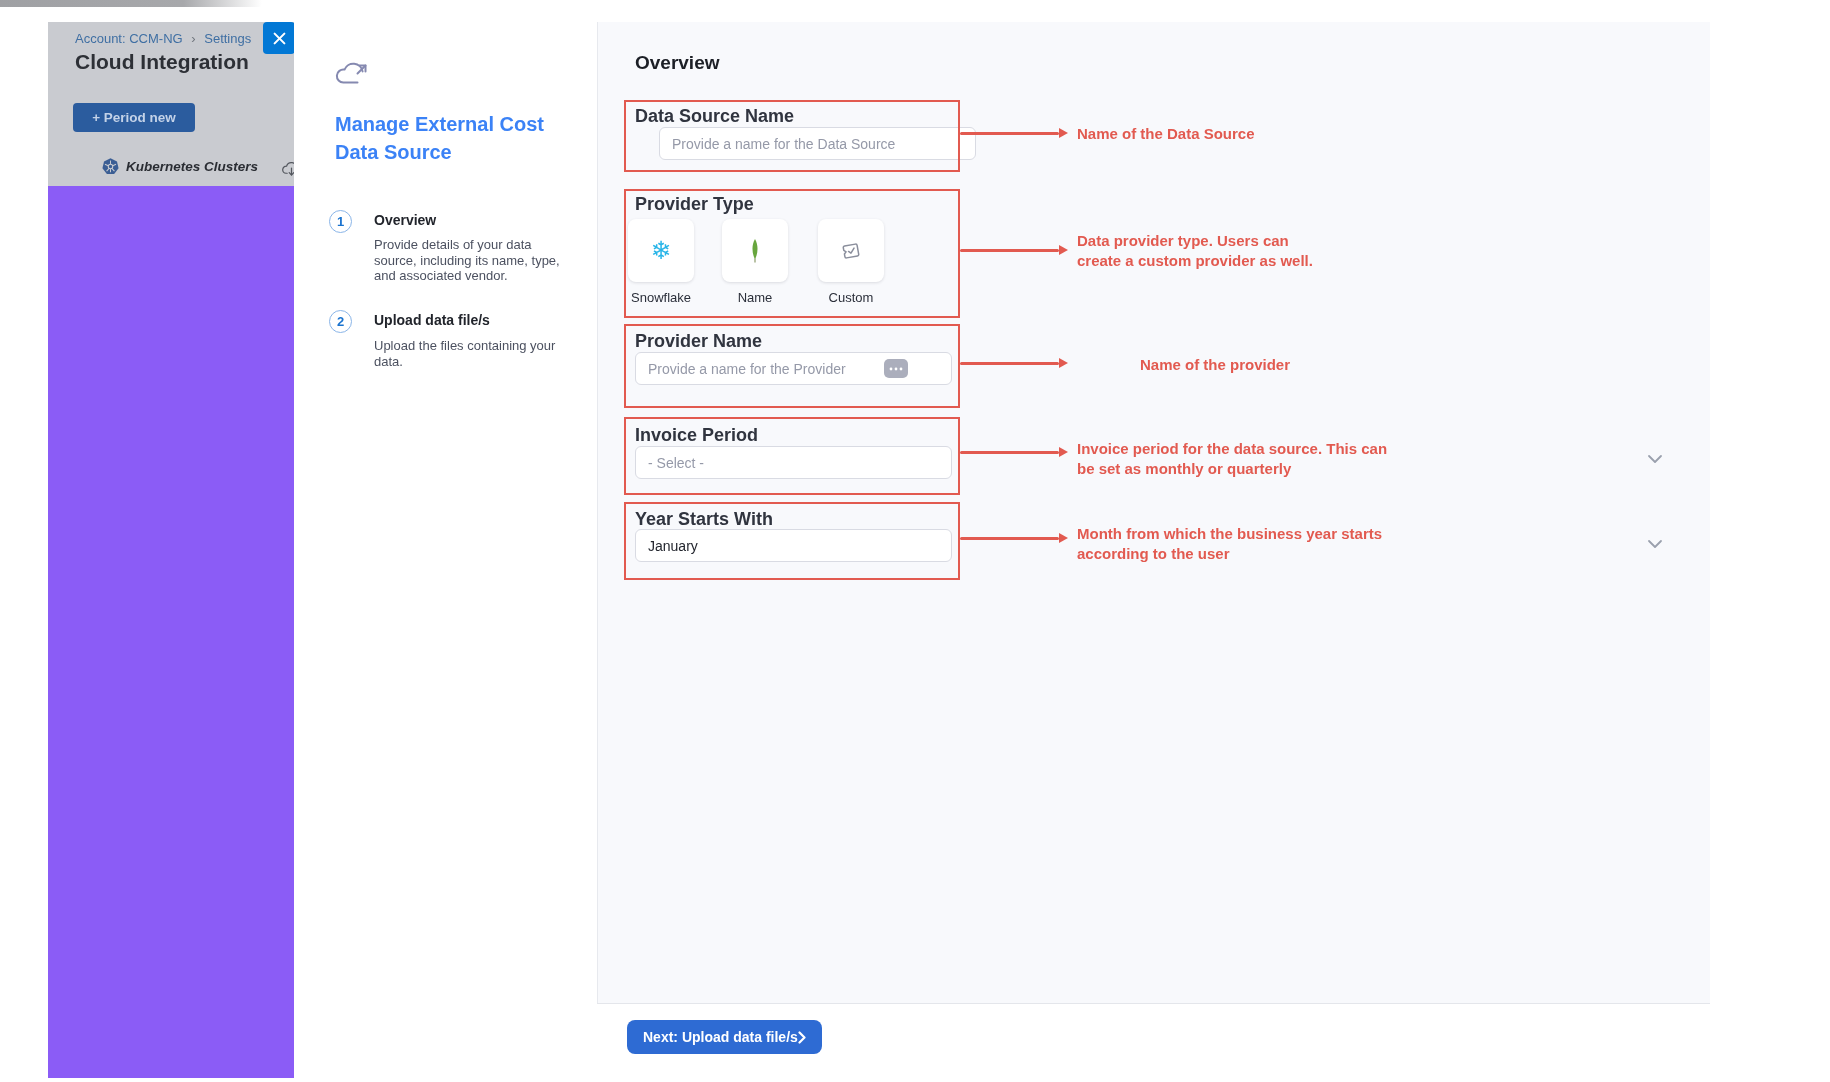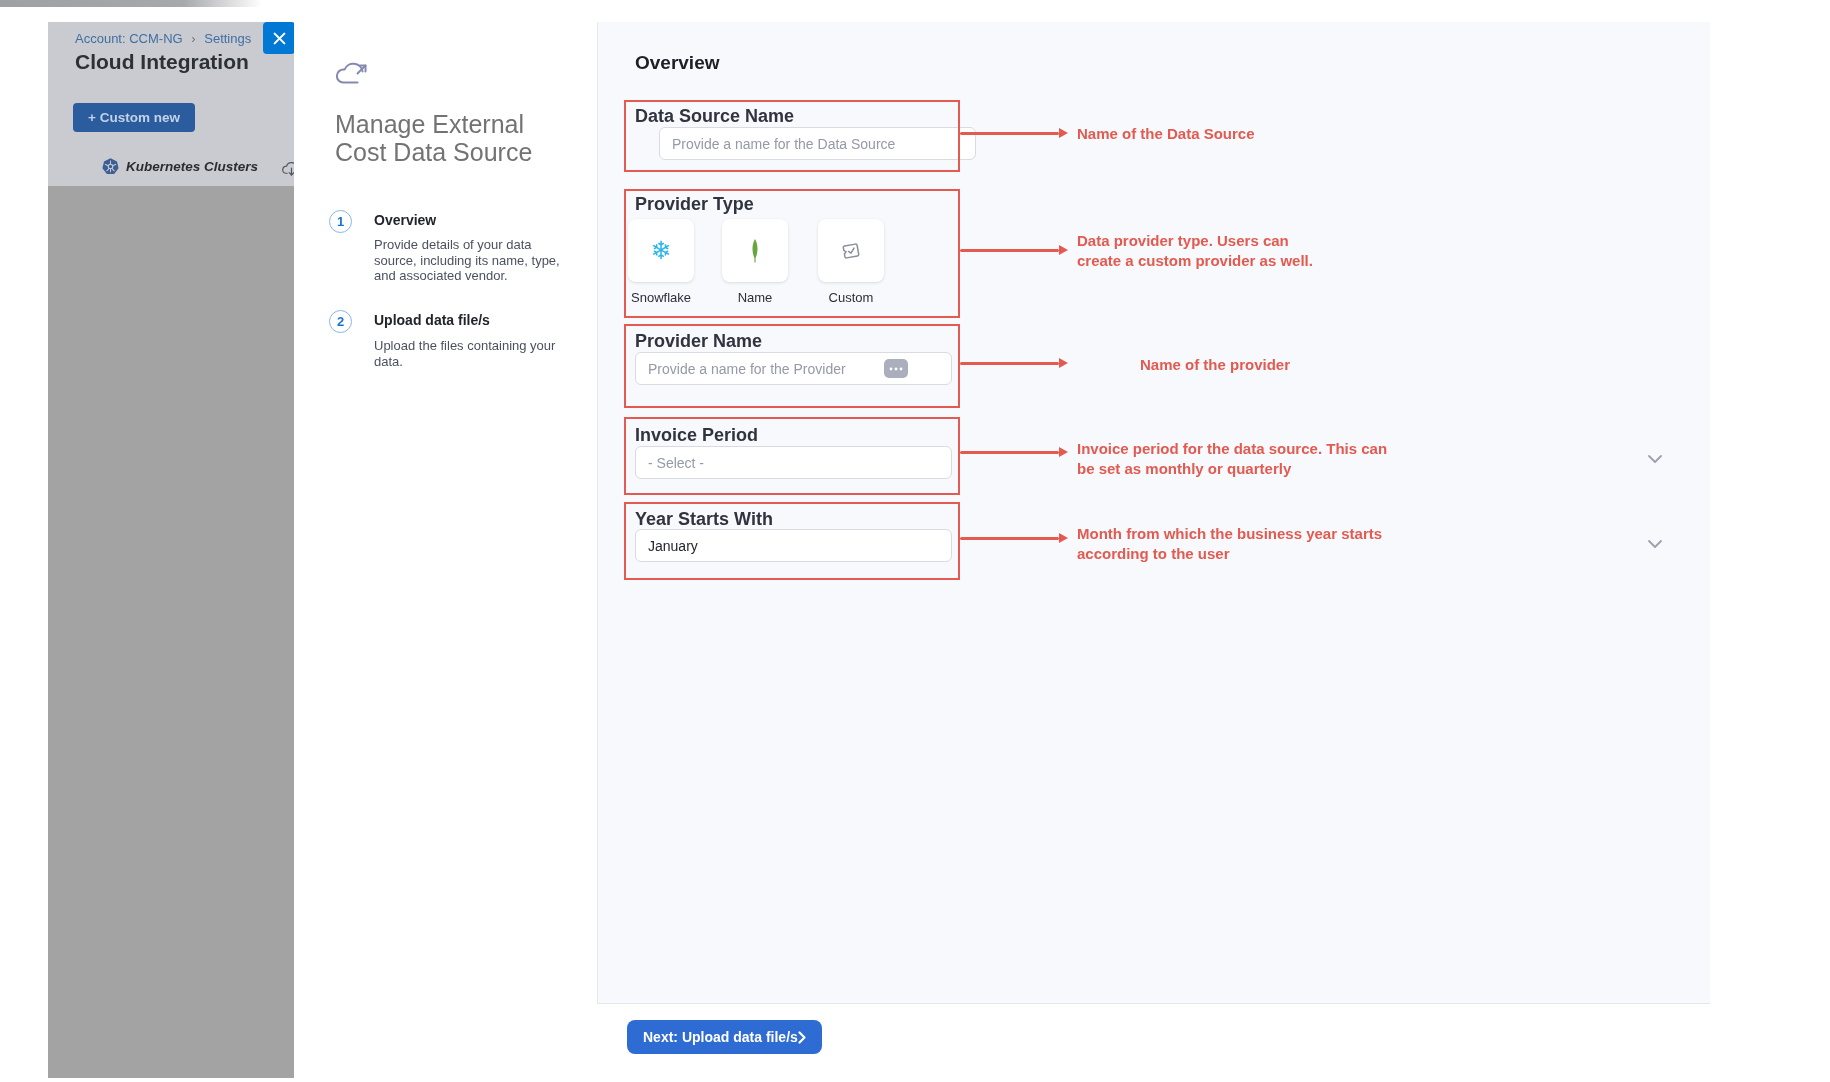--- a/index.html
+++ b/index.html
@@ -7,40 +7,40 @@
     width:1830px;height:1082px;position:relative;overflow:hidden;
     background:#ffffff;
     font-family:"Liberation Sans","DejaVu Sans",sans-serif;
     -webkit-font-smoothing:antialiased;
   }
   .abs{position:absolute;}
   
   .top-smudge{left:0;top:0;width:262px;height:7px;border-radius:0 0 4px 0;
     background:linear-gradient(to right,rgba(80,82,88,.55) 0%,rgba(80,82,88,.5) 70%,rgba(80,82,88,0) 100%);}
   
-  .dim-panel{left:48px;top:22px;width:246px;height:1056px;background:#a3a3a3;overflow:hidden;}
+  .dim-panel{left:48px;top:22px;width:246px;height:1056px;background:#8b5cf6;overflow:hidden;}
   .dim-header{position:absolute;left:0;top:0;width:246px;height:164px;background:#c9cbd0;}
   .crumb{position:absolute;left:27px;top:9px;font-size:13px;white-space:nowrap;}
   .crumb .lnk{color:#3f6fa3;cursor:pointer;}
   .crumb .sep{color:#70757d;margin:0 5px;}
   .dim-title{position:absolute;left:27px;top:28px;font-size:21px;font-weight:700;color:#2d3036;white-space:nowrap;}
   .create-btn{position:absolute;left:25px;top:81px;width:122px;height:29px;background:#2b5c9e;border-radius:4px;
     color:#c3d2e8;font-size:13.5px;font-weight:600;display:flex;align-items:center;justify-content:center;cursor:pointer;}
   .tab-row{position:absolute;left:18px;top:136px;width:246px;height:28px;font-style:italic;}
   .k8s-tab{position:absolute;left:36px;top:0;display:flex;align-items:center;gap:7px;cursor:pointer;}
   .k8s-tab .lbl{font-size:13.5px;font-weight:700;color:#2a2d33;white-space:nowrap;}
   .cloud-tab{position:absolute;left:215px;top:1px;display:flex;align-items:center;gap:5px;cursor:pointer;}
   .cloud-tab .lbl{font-size:13.5px;font-weight:700;color:#2a2d33;}
   
   .close-btn{left:263px;top:22px;width:32px;height:32px;background:#0278D5;border-radius:4px;
     display:flex;align-items:center;justify-content:center;cursor:pointer;}
   
   .drawer-left{left:294px;top:22px;width:303px;height:1056px;background:#ffffff;}
   .drawer-icon{position:absolute;left:40px;top:36px;}
-  .drawer-heading{position:absolute;left:41px;top:88px;width:225px;font-size:25px;line-height:28px;font-weight:400;color:#737373;}
+  .drawer-heading{position:absolute;left:41px;top:88px;width:225px;font-size:20px;line-height:28px;font-weight:700;color:#3b82f6;}
   .step-circle{position:absolute;width:23px;height:23px;border:1.5px solid #8ab5e8;border-radius:50%;
     color:#1a73cf;font-size:13px;font-weight:700;display:flex;align-items:center;justify-content:center;background:#fff;box-sizing:border-box;}
   .step-title{position:absolute;left:80px;font-size:14px;font-weight:700;color:#21242b;white-space:nowrap;}
   .step-desc{position:absolute;left:80px;width:202px;font-size:13px;line-height:15.5px;color:#4c5160;}
   
   .form-panel{left:597px;top:22px;width:1113px;height:981px;background:#f8f9fc;border-left:1px solid #e7e9ee;box-sizing:border-box;}
   .form-heading{left:635px;top:52px;font-size:19px;font-weight:700;color:#1c1f26;}
   .fld-label{font-size:18px;font-weight:600;color:#30343f;white-space:nowrap;}
   .txt-input{position:absolute;width:317px;height:33px;box-sizing:border-box;border:1px solid #d9dbe3;border-radius:6px;
     background:#ffffff;font-size:14px;color:#23262e;padding:0 12px;outline:none;font-family:"Liberation Sans",sans-serif;}
@@ -71,21 +71,21 @@
 
 <div class="abs dim-panel">
   <div class="dim-header">
     <div class="crumb">
       <span class="lnk">Account: CCM-NG</span>
       <span class="sep">›</span>
       <span class="lnk">Settings</span>
     </div>
     <div class="dim-title">Cloud Integration</div>
     <div class="create-btn">
-      <span>+ Custom new</span>
+      <span>+ Period new</span>
     </div>
     <div class="tab-row">
       <div class="k8s-tab">
         <span style="line-height:0;">
           <svg width="17" height="17" viewBox="0 0 16 16">
             <polygon points="8,0.3 14.1,3.2 15.6,9.7 11.4,15 4.6,15 0.4,9.7 1.9,3.2" fill="#3b5e94"></polygon>
             <circle cx="8" cy="8" r="2.1" fill="none" stroke="#c9cbd0" stroke-width="1"></circle>
             <line x1="8" y1="2.4" x2="8" y2="5.6" stroke="#c9cbd0" stroke-width="1"></line>
             <line x1="8" y1="10.4" x2="8" y2="13.4" stroke="#c9cbd0" stroke-width="1"></line>
             <line x1="2.8" y1="5.8" x2="5.9" y2="7.2" stroke="#c9cbd0" stroke-width="1"></line>

